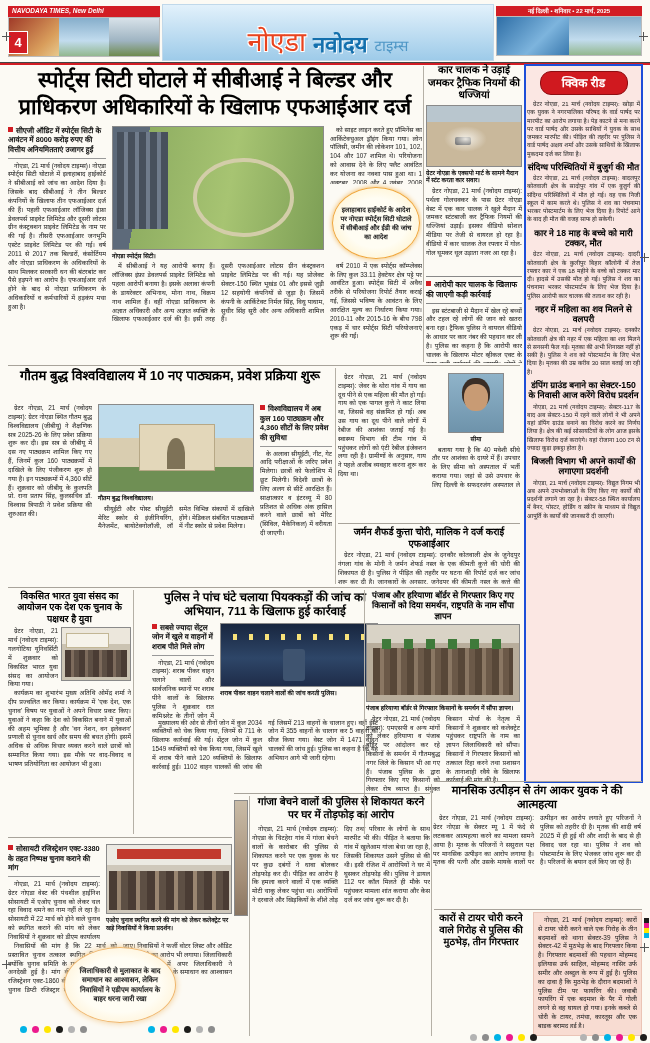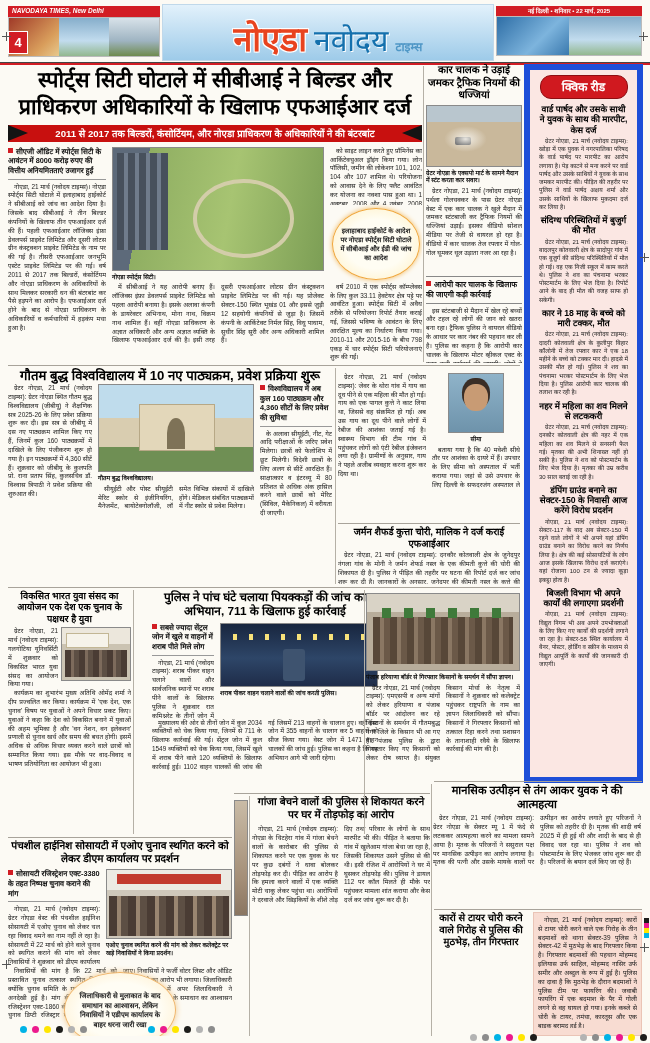--- a/index.html
+++ b/index.html
@@ -17,42 +17,42 @@
   
   .strip{background:#d21d24;color:#fff;font-weight:700;padding:1px 4px;line-height:1.35;white-space:nowrap;overflow:hidden}
   .thumbs{display:flex;height:40px;border:1px solid #bbb}
   .thumbs div{flex:1}
   .th1{background:linear-gradient(135deg,#a03a28,#d99e5c 70%,#e8c98e)}
   .th2{background:linear-gradient(#86aecb,#c2dcee 60%,#93b88f)}
   .th4{background:linear-gradient(135deg,#2e6ea6,#7db4dd 60%,#3a79ae)}
   .th5{background:linear-gradient(#d8e2e9,#9fb4c2 60%,#6f8b4e)}
   .pageno{position:absolute;left:0;top:25px;width:20px;height:23px;background:#d21d24;color:#fff;font-weight:800;font-size:13px;display:flex;align-items:center;justify-content:center;border:1.5px solid #fff}
   .m-center{background:linear-gradient(#e2f1fb,#9ecbe9);border:1px solid #c0d8ea;display:flex;align-items:flex-end;justify-content:center;gap:7px;padding-bottom:4px}
-  .t-noida{font-size:34px;font-weight:700;color:#e8431f;line-height:1;text-shadow:1px 1px 0 #fff,-1px -1px 0 #fff,1px -1px 0 #fff,-1px 1px 0 #fff}
-  .t-nav{font-size:30px;font-weight:400;color:#1470ad;line-height:1;text-shadow:1px 1px 0 #fff}
-  .t-times{font-size:12px;font-weight:700;color:#4f97c6;line-height:1.4}
+  .t-noida{font-size:27px;font-weight:400;color:#e8431f;line-height:1;text-shadow:1px 1px 0 #fff,-1px -1px 0 #fff,1px -1px 0 #fff,-1px 1px 0 #fff}
+  .t-nav{font-size:22px;font-weight:700;color:#1470ad;line-height:1;text-shadow:1px 1px 0 #fff}
+  .t-times{font-size:15px;font-weight:400;color:#4f97c6;line-height:1.4}
   .redline{position:absolute;left:0;top:62px;width:650px;height:3px;background:#d21d24;border-top:1px solid #444}
   
   .h-xl{font-size:21.5px;font-weight:800;line-height:1.25;text-align:center;color:#000}
   .subbar{position:relative;margin-top:4px;height:17px;background:#c8100f;color:#fff;font-weight:700;font-size:9.6px;text-align:center;line-height:17px}
   .subbar::before{content:"";position:absolute;left:0;top:0;border-top:8.5px solid transparent;border-bottom:8.5px solid transparent;border-left:20px solid #141414}
   .subbar::after{content:"";position:absolute;right:0;top:0;border-top:8.5px solid transparent;border-bottom:8.5px solid transparent;border-right:20px solid #141414}
   .lead-cols{display:flex;gap:6px;margin-top:5px}
   .circle{width:88px;min-height:72px;border-radius:50%;background:radial-gradient(ellipse at center,#fffdf3 50%,#ffeebc);border:1px solid #f0a63c;box-shadow:0 0 5px #f2b95d;display:flex;align-items:center;justify-content:center;text-align:center;font-size:6.7px;font-weight:700;line-height:1.35;color:#222;padding:7px;margin:3px auto}
   .ph-sports{height:124px;background:linear-gradient(100deg,#5d6a7a 0%,#5d6a7a 16%,#8fae62 16%,#a7c472 55%,#7c9e55 100%)}
   .ph-sports::before{content:"";position:absolute;left:2%;top:4%;width:24%;height:80%;background:repeating-linear-gradient(90deg,#47505c 0 7px,#707c8c 7px 11px)}
   .ph-sports::after{content:"";position:absolute;right:14%;top:26%;width:44%;height:58%;border:4px solid #d3cda9;border-radius:50%}
   
   .h-md{font-weight:800;text-align:center;line-height:1.22;color:#000}
   .ph-car{height:62px;background:linear-gradient(#b9c6ce 0 26%,#c9b89b 26%)}
   .ph-car::before{content:"";position:absolute;left:30%;top:52%;width:16px;height:8px;background:#23272e;border-radius:2px}
   .ph-car::after{content:"";position:absolute;left:18%;top:34%;width:46%;height:44%;background:radial-gradient(ellipse,rgba(245,242,235,.95),rgba(245,242,235,0) 70%)}
   .carbh{border-top:1px solid #888;border-bottom:1px solid #888;padding:3px 0;margin:3px 0;font-size:7.6px;font-weight:800;line-height:1.3}
   
-  .qr{background:#fbe7e3;border:6px solid #1d4ed8;padding:4px 9px}
+  .qr{background:#fbe7e3;border:2px solid #1d4ed8;padding:4px 1px}
   .qr-title{width:88px;margin:1px auto 5px;background:#d0191f;color:#fff;font-size:12px;font-weight:800;text-align:center;padding:2px 0 3px;border-radius:11px;border:1.5px solid #8e0e12}
   .qr-h{font-size:8.7px;font-weight:800;text-align:center;line-height:1.18;margin:4px 0 2px;color:#000}
   .qr .txt{font-size:6px}
   
   .ph-gbu{height:88px;background:linear-gradient(#bfdcec 0 38%,#d9cdb0 38% 72%,#6f8f54 72%)}
   .ph-gbu::before{content:"";position:absolute;left:26%;top:22%;width:48%;height:52%;background:#e3d7ba;border:1px solid #b7a886}
   .ph-gbu::after{content:"";position:absolute;left:44%;top:38%;width:12%;height:36%;background:#7e7257;border-radius:50% 50% 0 0}
   .ph-seema{width:56px;height:60px;margin:0 auto;background:linear-gradient(#8fb3c9,#6e93ab)}
   .ph-seema::after{content:"";position:absolute;left:28%;top:18%;width:44%;height:46%;background:#c89b74;border-radius:46%;box-shadow:0 -4px 0 2px #3a2e26}
   .ph-youth{float:right;width:70px;height:54px;margin:0 0 2px 3px;background:linear-gradient(#ece7dc 0 30%,#cbc3b2 30%);border:1px solid #8a8a8a}
@@ -105,23 +105,20 @@
       <div class="thumbs">
         <div class="th4"></div>
         <div class="th2"></div>
       </div>
     </div>
   </div>
   <div class="redline"></div>
 
   <section class="abs" style="left:8px;top:67px;width:414px;height:296px">
     <h1 class="h-xl">स्पोर्ट्स सिटी घोटाले में सीबीआई ने बिल्डर और प्राधिकरण अधिकारियों के खिलाफ एफआईआर दर्ज</h1>
-    <div class="subbar">
-      <span>2011 से 2017 तक बिल्डरों, कंसोर्टियम, और नोएडा प्राधिकरण के अधिकारियों ने की बंटरबांट</span>
-    </div>
     <div class="lead-cols">
       <div style="width:98px;flex:none">
         <div class="bh">
           <span class="sq"></span>
           <span>सीएजी ऑडिट में स्पोर्ट्स सिटी के आवंटन में 8000 करोड़ रुपए की वित्तीय अनियमितताएं उजागर हुईं</span>
         </div>
         <p class="txt" style="height:168px">नोएडा, 21 मार्च (नवोदय टाइम्स)। नोएडा स्पोर्ट्स सिटी घोटाले में इलाहाबाद हाईकोर्ट ने सीबीआई को जांच का आदेश दिया है। जिसके बाद सीबीआई ने तीन बिल्डर कंपनियों के खिलाफ तीन एफआईआर दर्ज की हैं। पहली एफआईआर लॉजिक्स इंफ्रा डेवलपर्स प्राइवेट लिमिटेड और दूसरी लोटस ग्रीन कंस्ट्रक्शन प्राइवेट लिमिटेड के नाम पर की गई है। तीसरी एफआईआर जनभूमि एस्टेट प्राइवेट लिमिटेड पर की गई। वर्ष 2011 से 2017 तक बिल्डरों, कंसोर्टियम और नोएडा प्राधिकरण के अधिकारियों के साथ मिलकर सरकारी धन की बंटरबांट कर पैसे हड़पने का आरोप है। एफआईआर दर्ज होने के बाद से नोएडा प्राधिकरण के अधिकारियों व कर्मचारियों में हड़कंप मचा हुआ है।</p>
       </div>
       <div style="width:212px;flex:none">
         <div class="ph ph-sports"></div>
@@ -145,48 +142,47 @@
       <span class="sq"></span>
       <span>आरोपी कार चालक के खिलाफ की जाएगी कड़ी कार्रवाई</span>
     </div>
     <p class="txt" style="height:80px">इस स्टंटबाजी से मैदान में खेल रहे बच्चों और टहल रहे लोगों की जान को खतरा बना रहा। ट्रैफिक पुलिस ने वायरल वीडियो के आधार पर कार नंबर की पहचान कर ली है। पुलिस का कहना है कि आरोपी कार चालक के खिलाफ मोटर व्हीकल एक्ट के तहत कड़ी कार्रवाई की जाएगी। लोगों ने ऐसे स्टंटबाजों पर सख्ती की मांग की है।</p>
   </section>
 
   <aside class="abs qr" style="left:524px;top:64px;width:119px;height:719px">
     <div class="qr-title">क्विक रीड</div>
 
     <div>
-      <h3 class="qr-h">वार्ड पार्षद और उसके साथी ने युवक के साथ की मारपीट, केस दर्ज</h3>
       <p class="txt">ग्रेटर नोएडा, 21 मार्च (नवोदय टाइम्स): खोड़ा में एक युवक ने नगरपालिका परिषद के वार्ड पार्षद पर मारपीट का आरोप लगाया है। पेड़ काटने से मना करने पर वार्ड पार्षद और उसके साथियों ने युवक के साथ जमकर मारपीट की। पीड़ित की तहरीर पर पुलिस ने वार्ड पार्षद अक्षय शर्मा और उसके साथियों के खिलाफ मुकदमा दर्ज कर लिया है।</p>
     </div>
     <div>
       <h3 class="qr-h">संदिग्ध परिस्थितियों में बुजुर्ग की मौत</h3>
       <p class="txt">ग्रेटर नोएडा, 21 मार्च (नवोदय टाइम्स): बादलपुर कोतवाली क्षेत्र के सादोपुर गांव में एक बुजुर्ग की संदिग्ध परिस्थितियों में मौत हो गई। वह एक निजी स्कूल में काम करते थे। पुलिस ने शव का पंचनामा भरकर पोस्टमार्टम के लिए भेज दिया है। रिपोर्ट आने के बाद ही मौत की वजह साफ हो सकेगी।</p>
     </div>
     <div>
       <h3 class="qr-h">कार ने 18 माह के बच्चे को मारी टक्कर, मौत</h3>
       <p class="txt">ग्रेटर नोएडा, 21 मार्च (नवोदय टाइम्स): दादरी कोतवाली क्षेत्र के कुलीपुर बिहार कॉलोनी में तेज रफ्तार कार ने एक 18 महीने के बच्चे को टक्कर मार दी। हादसे में उसकी मौत हो गई। पुलिस ने शव का पंचनामा भरकर पोस्टमार्टम के लिए भेज दिया है। पुलिस आरोपी कार चालक की तलाश कर रही है।</p>
     </div>
     <div>
-      <h3 class="qr-h">नहर में महिला का शव मिलने से लटककरी</h3>
+      <h3 class="qr-h">नहर में महिला का शव मिलने से वलपरी</h3>
       <p class="txt">ग्रेटर नोएडा, 21 मार्च (नवोदय टाइम्स): दनकौर कोतवाली क्षेत्र की नहर में एक महिला का शव मिलने से सनसनी फैल गई। मृतका की अभी शिनाख्त नहीं हो सकी है। पुलिस ने शव को पोस्टमार्टम के लिए भेज दिया है। मृतका की उम्र करीब 30 साल बताई जा रही है।</p>
     </div>
     <div>
       <h3 class="qr-h">डंपिंग ग्राउंड बनाने का सेक्टर-150 के निवासी आज करेंगे विरोध प्रदर्शन</h3>
       <p class="txt">नोएडा, 21 मार्च (नवोदय टाइम्स): सेक्टर-117 के बाद अब सेक्टर-150 में रहने वाले लोगों ने भी अपने यहां डंपिंग ग्राउंड बनाने का विरोध करने का निर्णय लिया है। क्षेत्र की कई सोसायटियों के लोग आज इसके खिलाफ विरोध दर्ज कराएंगे। यहां रोजाना 100 टन से ज्यादा कूड़ा इकट्ठा होता है।</p>
     </div>
     <div>
       <h3 class="qr-h">बिजली विभाग भी अपने कार्यों की लगाएगा प्रदर्शनी</h3>
       <p class="txt">नोएडा, 21 मार्च (नवोदय टाइम्स): विद्युत निगम भी अब अपने उपभोक्ताओं के लिए किए गए कार्यों की प्रदर्शनी लगाने जा रहा है। सेक्टर-58 स्थित कार्यालय में बैनर, पोस्टर, होर्डिंग व स्क्रीन के माध्यम से विद्युत आपूर्ति के कार्यों की जानकारी दी जाएगी।</p>
     </div>
   </aside>
 
   <section class="abs" style="left:8px;top:368px;width:324px;height:216px">
     <h2 class="h-md" style="font-size:13.2px">गौतम बुद्ध विश्वविद्यालय में 10 नए पाठ्यक्रम, प्रवेश प्रक्रिया शुरू</h2>
-    <div style="display:flex;gap:6px;margin-top:0">
+    <div style="display:flex;gap:6px;margin-top:20px">
       <p class="txt" style="width:84px;flex:none;height:188px">ग्रेटर नोएडा, 21 मार्च (नवोदय टाइम्स): ग्रेटर नोएडा स्थित गौतम बुद्ध विश्वविद्यालय (जीबीयू) ने शैक्षणिक सत्र 2025-26 के लिए प्रवेश प्रक्रिया शुरू कर दी। इस सत्र से जीबीयू में दस नए पाठ्यक्रम शामिल किए गए हैं, जिनमें कुल 160 पाठ्यक्रमों में दाखिले के लिए पंजीकरण शुरू हो गया है। इन पाठ्यक्रमों में 4,360 सीटें हैं। शुक्रवार को जीबीयू के कुलपति प्रो. राना प्रताप सिंह, कुलसचिव डॉ. विश्वास त्रिपाठी ने प्रवेश प्रक्रिया की शुरुआत की।</p>
       <div style="width:156px;flex:none">
         <div class="ph ph-gbu"></div>
         <div class="cap">गौतम बुद्ध विश्वविद्यालय।</div>
         <div class="txt twocol" style="height:86px">सीयूईटी और पोस्ट सीयूईटी मेरिट स्कोर से इंजीनियरिंग, मैनेजमेंट, बायोटेक्नोलॉजी, लॉ समेत विभिन्न संकायों में दाखिले होंगे। मेडिकल संबंधित पाठ्यक्रमों में नीट स्कोर से प्रवेश मिलेगा।</div>
       </div>
       <div style="flex:1">
         <div class="bh">
           <span class="sq"></span>
           <span>विश्वविद्यालय में अब कुल 160 पाठ्यक्रम और 4,360 सीटों के लिए प्रवेश की सुविधा</span>
@@ -233,27 +229,27 @@
       </div>
       <div style="flex:1">
         <div class="ph ph-night"></div>
         <div class="cap">शराब पीकर वाहन चलाने वालों की जांच करती पुलिस।</div>
       </div>
     </div>
     <div class="txt twocol" style="height:118px">मुख्यालय की ओर से तीनों जोन में कुल 2034 व्यक्तियों को चेक किया गया, जिनमें से 711 के खिलाफ कार्रवाई की गई। सेंट्रल जोन में कुल 1549 व्यक्तियों को चेक किया गया, जिसमें खुले में शराब पीने वाले 120 व्यक्तियों के खिलाफ कार्रवाई हुई। 1102 वाहन चालकों की जांच की गई जिसमें 213 वाहनों के चालान हुए। वहीं ईस्ट जोन में 355 वाहनों के चालान कर 5 वाहनों को सीज किया गया। वेस्ट जोन में 1471 वाहन चालकों की जांच हुई। पुलिस का कहना है कि यह अभियान आगे भी जारी रहेगा।</div>
   </section>
 
   <section class="abs" style="left:366px;top:590px;width:154px;height:244px">
+    <h2 class="h-md" style="font-size:8.5px">पंजाब और हरियाणा बॉर्डर से गिरफ्तार किए गए किसानों को दिया समर्थन, राष्ट्रपति के नाम सौंपा ज्ञापन</h2>
     <div class="ph ph-farm" style="margin-top:3px"></div>
     <div class="cap">पंजाब हरियाणा बॉर्डर से गिरफ्तार किसानों के समर्थन में सौंपा ज्ञापन।</div>
     <div class="txt twocol" style="height:122px">ग्रेटर नोएडा, 21 मार्च (नवोदय टाइम्स): एमएसपी व अन्य मांगों को लेकर हरियाणा व पंजाब बॉर्डर पर आंदोलन कर रहे किसानों के समर्थन में गौतमबुद्ध नगर जिले के किसान भी आ गए हैं। पंजाब पुलिस के द्वारा गिरफ्तार किए गए किसानों को लेकर रोष व्याप्त है। संयुक्त किसान मोर्चा के नेतृत्व में किसानों ने शुक्रवार को कलेक्ट्रेट पहुंचकर राष्ट्रपति के नाम का ज्ञापन जिलाधिकारी को सौंपा। किसानों ने गिरफ्तार किसानों को तत्काल रिहा करने तथा प्रशासन के तानाशाही रवैये के खिलाफ कार्रवाई की मांग की है।</div>
   </section>
 
   <section class="abs" style="left:8px;top:840px;width:224px;height:196px">
-    <h2 class="h-md" style="font-size:10.4px">पंचशील हाईनिश सोसायटी में एओए चुनाव स्थगित करने को लेकर डीएम कार्यालय पर प्रदर्शन</h2>
     <div style="display:flex;gap:6px;margin-top:4px">
       <div style="width:92px;flex:none">
         <div class="bh">
           <span class="sq"></span>
           <span>सोसायटी रजिस्ट्रेशन एक्ट-3380 के तहत निष्पक्ष चुनाव कराने की मांग</span>
         </div>
         <p class="txt" style="height:62px">नोएडा, 21 मार्च (नवोदय टाइम्स): ग्रेटर नोएडा वेस्ट की पंचशील हाईनिश सोसायटी में एओए चुनाव को लेकर चल रहा विवाद थमने का नाम नहीं ले रहा है। सोसायटी में 22 मार्च को होने वाले चुनाव को स्थगित कराने की मांग को लेकर निवासियों ने शुक्रवार को डीएम कार्यालय पर प्रदर्शन किया।</p>
       </div>
       <div style="flex:1">
         <div class="ph ph-protest"></div>

